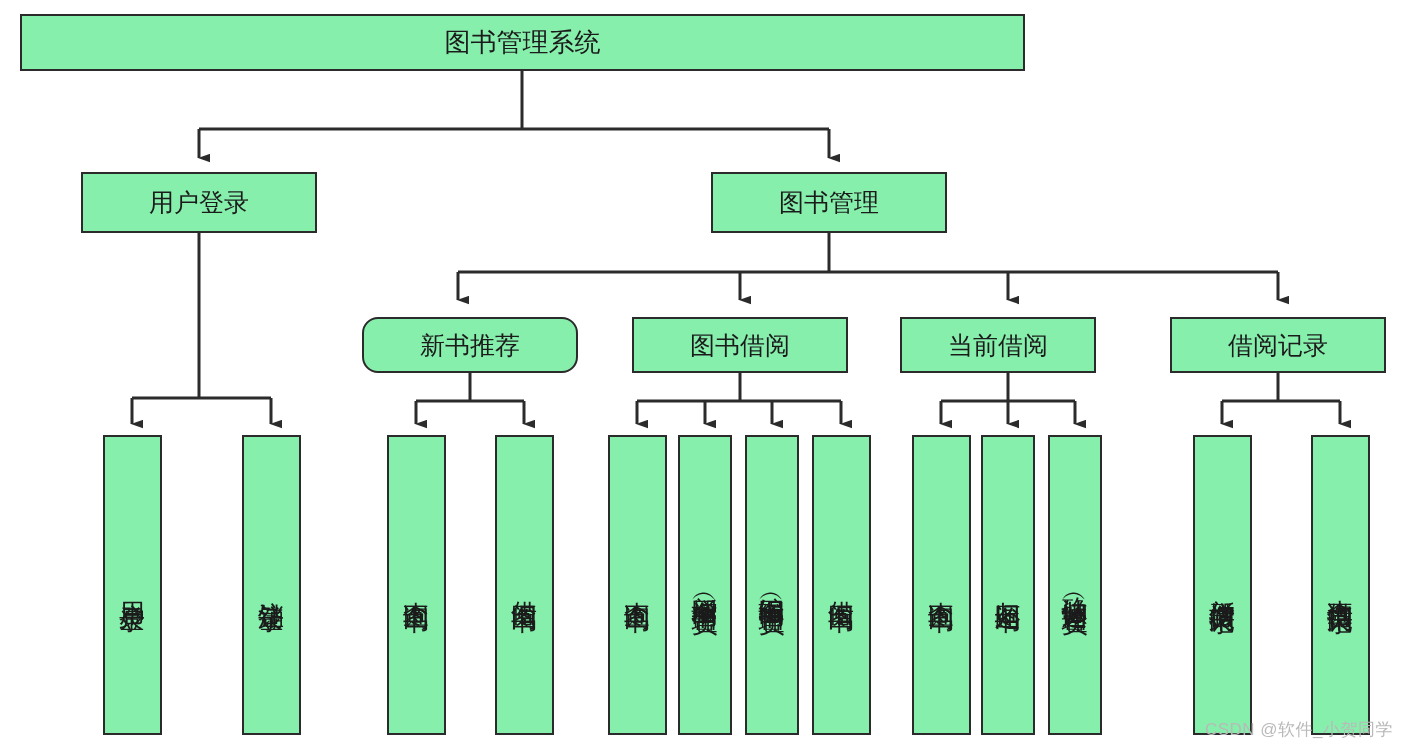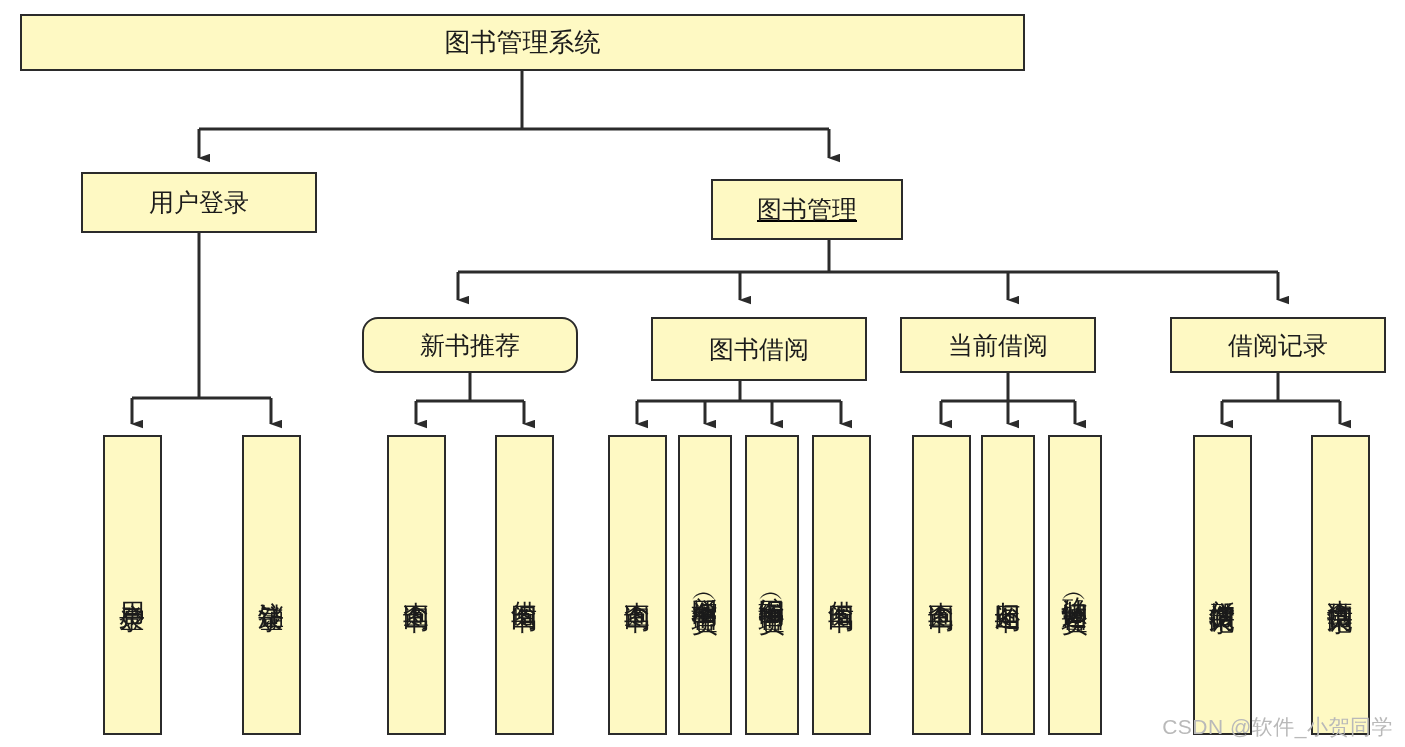--- a/index.html
+++ b/index.html
@@ -20,21 +20,21 @@
   svg#edges {
     position: absolute;
     left: 0;
     top: 0;
     width: 1405px;
     height: 747px;
   }
   .node {
     position: absolute;
     box-sizing: border-box;
-    background: #fef9c3;
+    background: #86efac;
     border: 2.5px solid #2b2b2b;
     display: flex;
     align-items: center;
     justify-content: center;
     z-index: 3;
   }
   .node .label {
     color: #1b1b1b;
     line-height: 1.15;
     text-align: center;
@@ -54,21 +54,21 @@
     text-orientation: upright;
     font-size: 26px;
     letter-spacing: 2px;
     line-height: 1;
     max-height: 290px;
   }
   #watermark {
     position: absolute;
     right: 12px;
     bottom: 6px;
-    font-size: 21px;
+    font-size: 17px;
     color: #b9b9b9;
     letter-spacing: 0.5px;
     z-index: 5;
     user-select: none;
   }
 </style>
 </head>
 <body>
 
 <div id="canvas">
@@ -125,28 +125,28 @@
     </g>
   </svg>
 
   <div class="node horiz root" style="left:20px; top:14px; width:1005px; height:57px;">
     <span class="label">图书管理系统</span>
   </div>
 
   <div class="node horiz" style="left:81px; top:172px; width:236px; height:61px;">
     <span class="label">用户登录</span>
   </div>
-  <div class="node horiz" style="left:711px; top:179px; width:192px; height:61px;text-decoration:underline;">
+  <div class="node horiz" style="left:711px; top:172px; width:236px; height:61px;">
     <span class="label">图书管理</span>
   </div>
 
   <div class="node horiz" style="left:362px; top:317px; width:216px; height:56px;border-radius:16px;">
     <span class="label">新书推荐</span>
   </div>
-  <div class="node horiz" style="left:632px; top:317px; width:216px; height:64px;margin-left:19px;">
+  <div class="node horiz" style="left:632px; top:317px; width:216px; height:56px;">
     <span class="label">图书借阅</span>
   </div>
   <div class="node horiz" style="left:900px; top:317px; width:196px; height:56px;">
     <span class="label">当前借阅</span>
   </div>
   <div class="node horiz" style="left:1170px; top:317px; width:216px; height:56px;">
     <span class="label">借阅记录</span>
   </div>
 
   <div class="node vert" style="left:103px; top:435px; width:59px; height:300px;">

